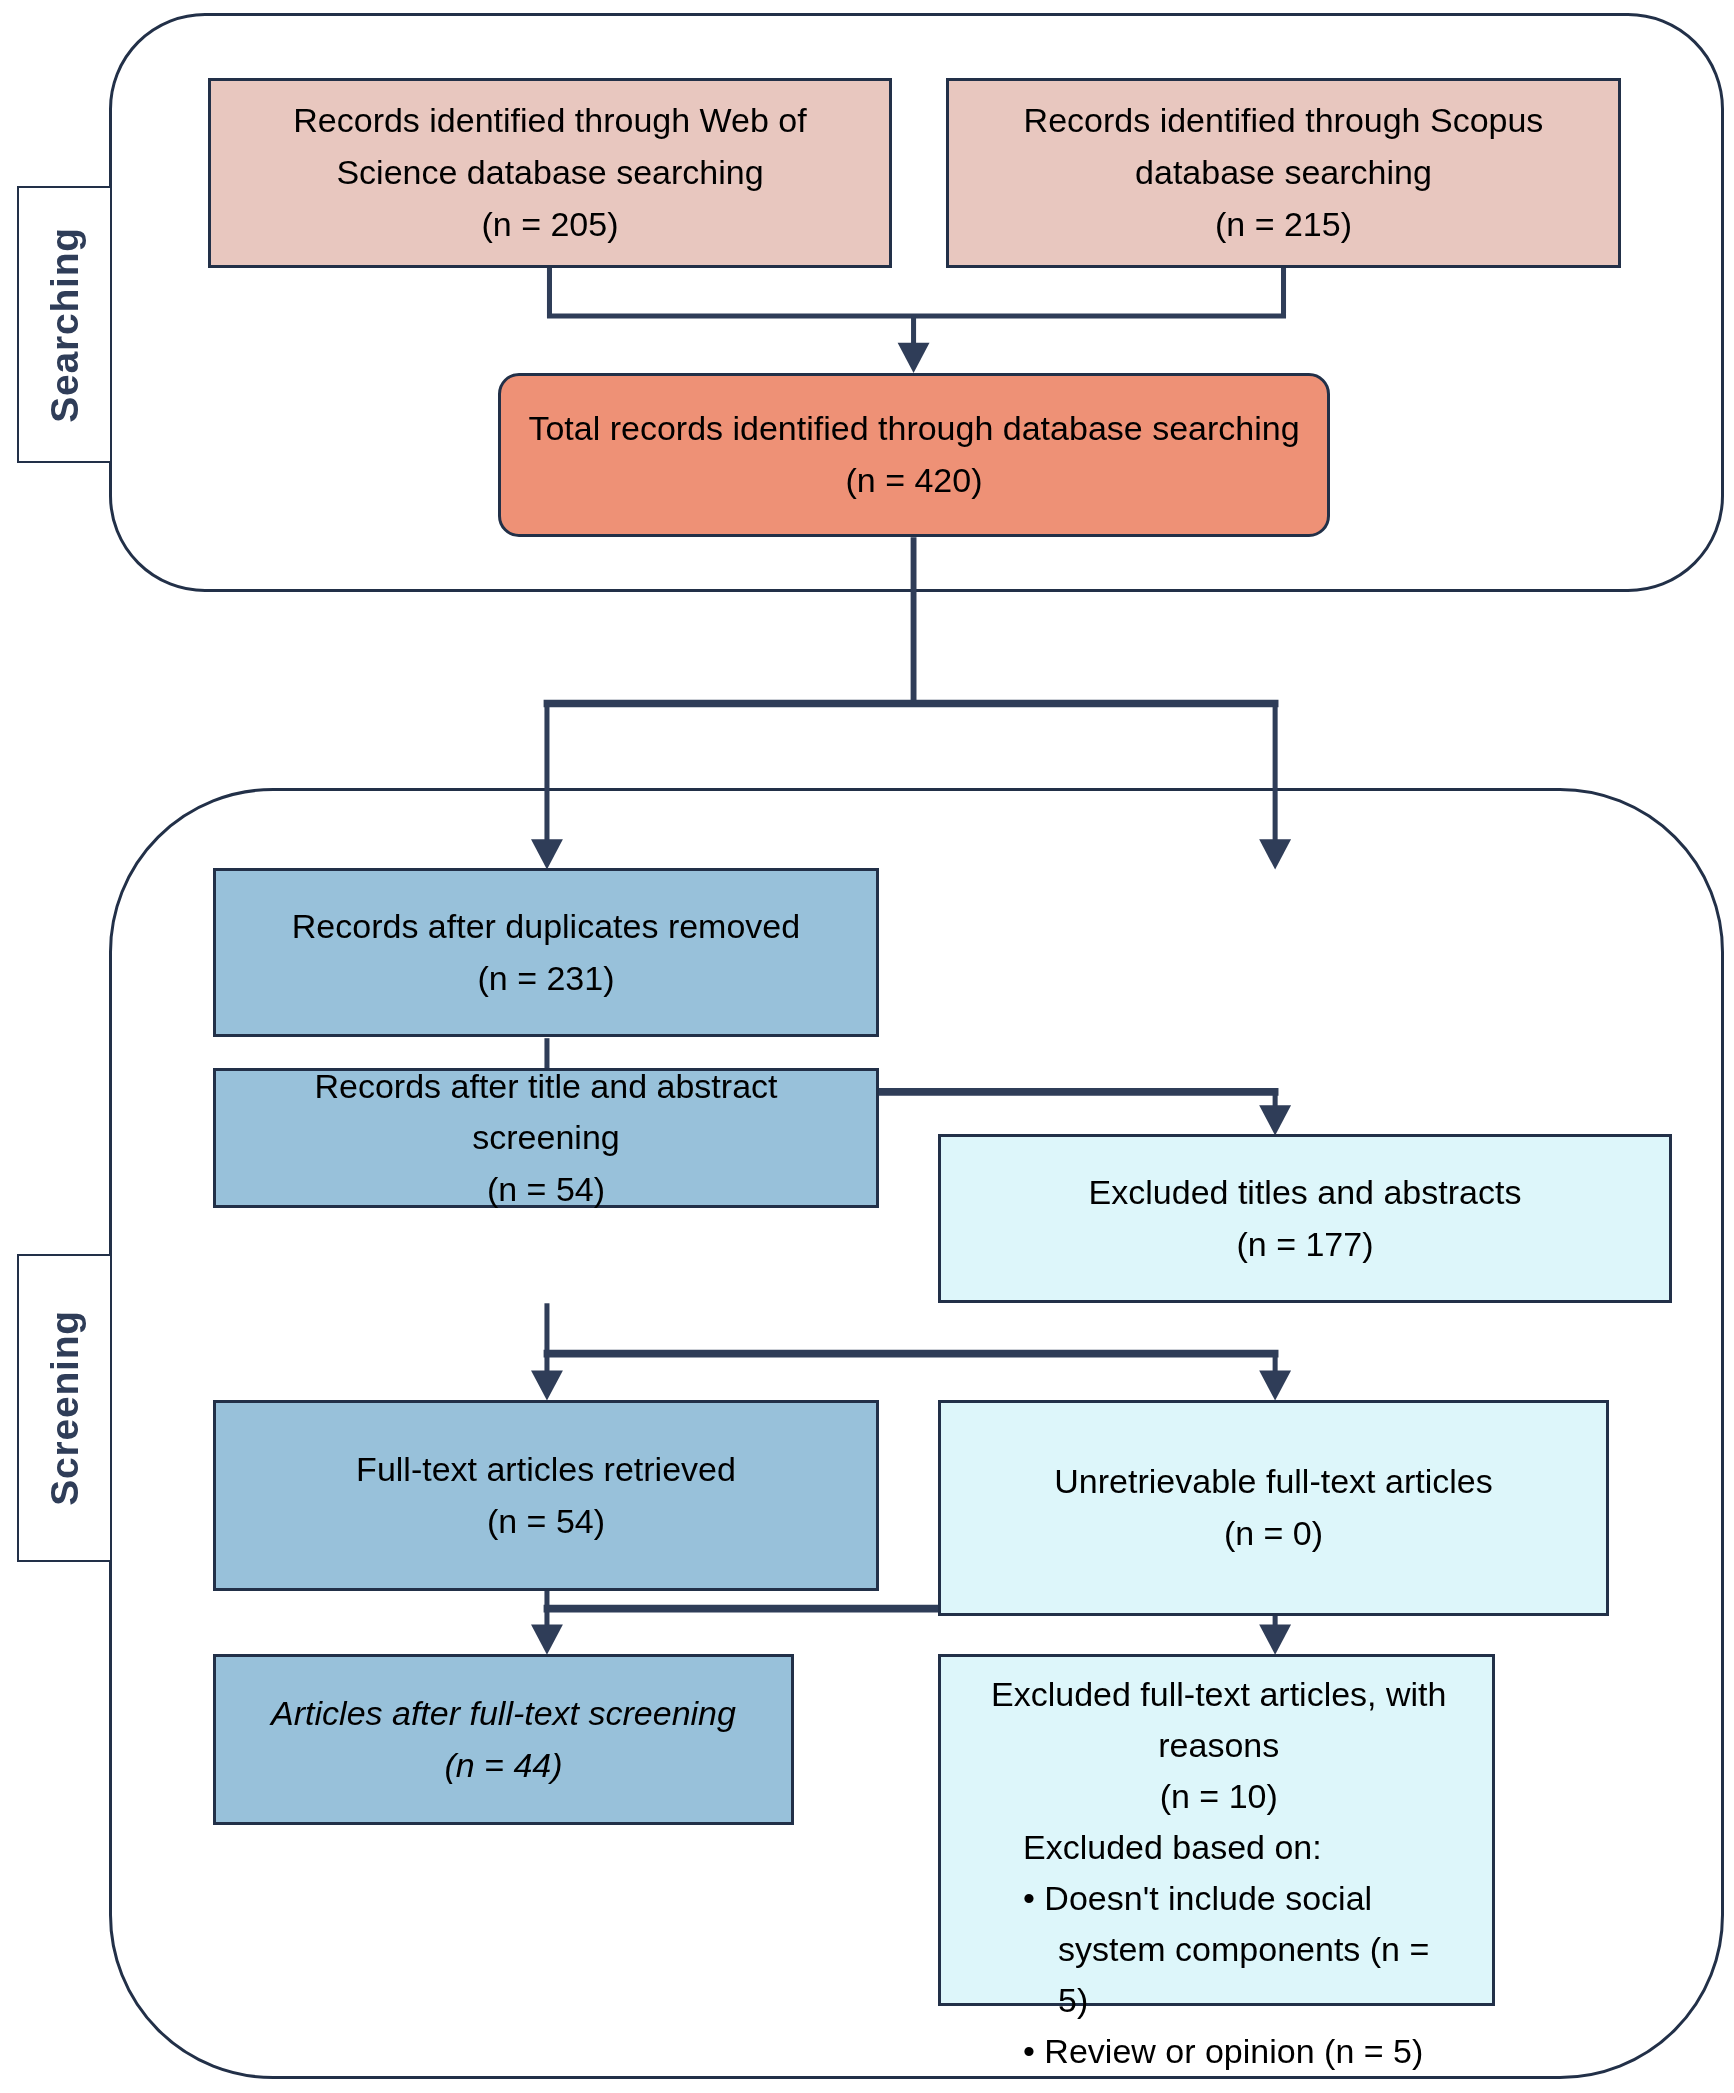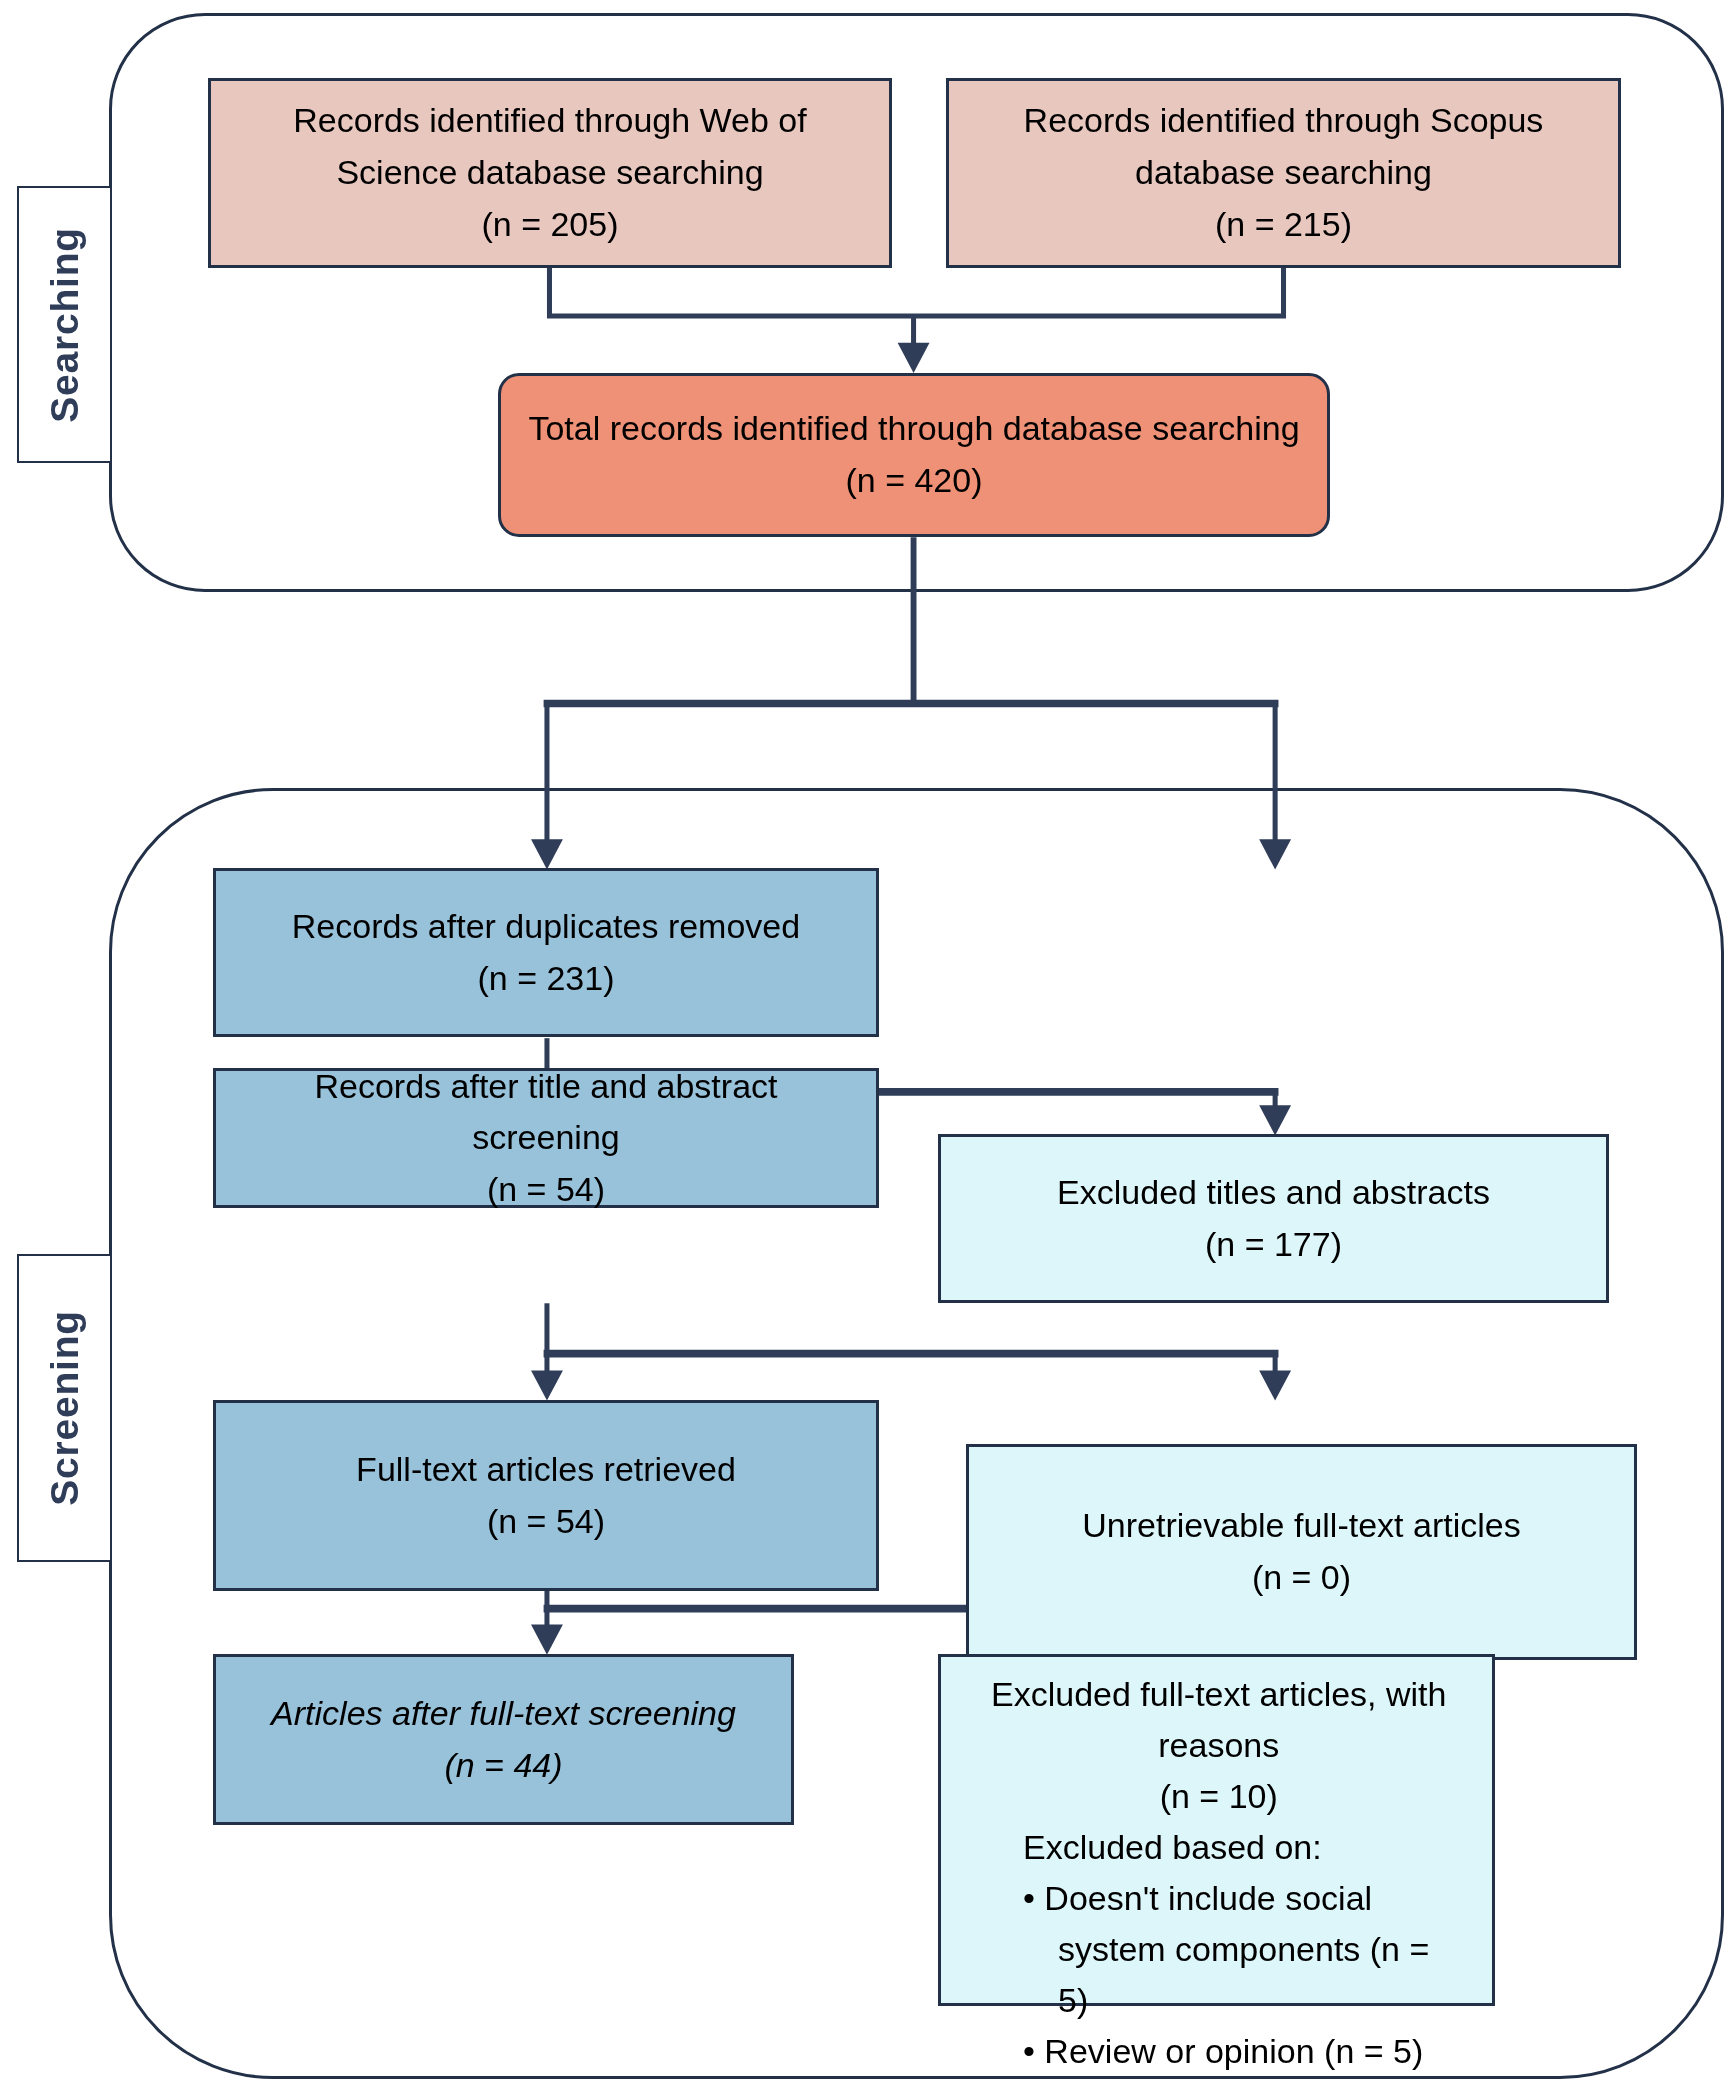--- a/index.html
+++ b/index.html
@@ -31,23 +31,23 @@
   .box.salmon{background:var(--salmon);border-radius:21px;}
   .box.blue{background:var(--blue);}
   .box.cyan{background:var(--cyan);}
 
   .box.wos{left:208px;top:78px;width:684px;height:190px;}
   .box.scopus{left:946px;top:78px;width:675px;height:190px;}
   .box.total{left:498px;top:373px;width:832px;height:164px;}
   .box.r1l{left:213px;top:868px;width:666px;height:169px;}
   .box.r1r{left:938px;top:868px;width:671px;height:169px;}
   .box.r2l{left:213px;top:1068px;width:666px;height:140px;}
-  .box.r2r{left:938px;top:1134px;width:671px;height:169px;}
+  .box.r2r{left:938px;top:1134px;width:734px;height:169px;}
   .box.r3l{left:213px;top:1400px;width:666px;height:191px;}
-  .box.r3r{left:966px;top:1400px;width:671px;height:216px;margin-top:44px;}
+  .box.r3r{left:938px;top:1400px;width:671px;height:216px;}
   .box.r4l{left:213px;top:1654px;width:581px;height:171px;font-style:italic;}
   .box.r4r{left:938px;top:1654px;width:557px;height:352px;justify-content:flex-start;padding-top:11.7px;line-height:1.5;padding-left:28px;}
 
   .box.r4r .leftblock{width:100%;text-align:left;padding:0 8.4px 0 54px;box-sizing:border-box;}
   .box.r4r .bullet{padding-left:35px;text-indent:-35px;}
   .box.r4r .bullet::before{content:"\2022\00a0";}
 </style>
 </head>
 <body>
 

